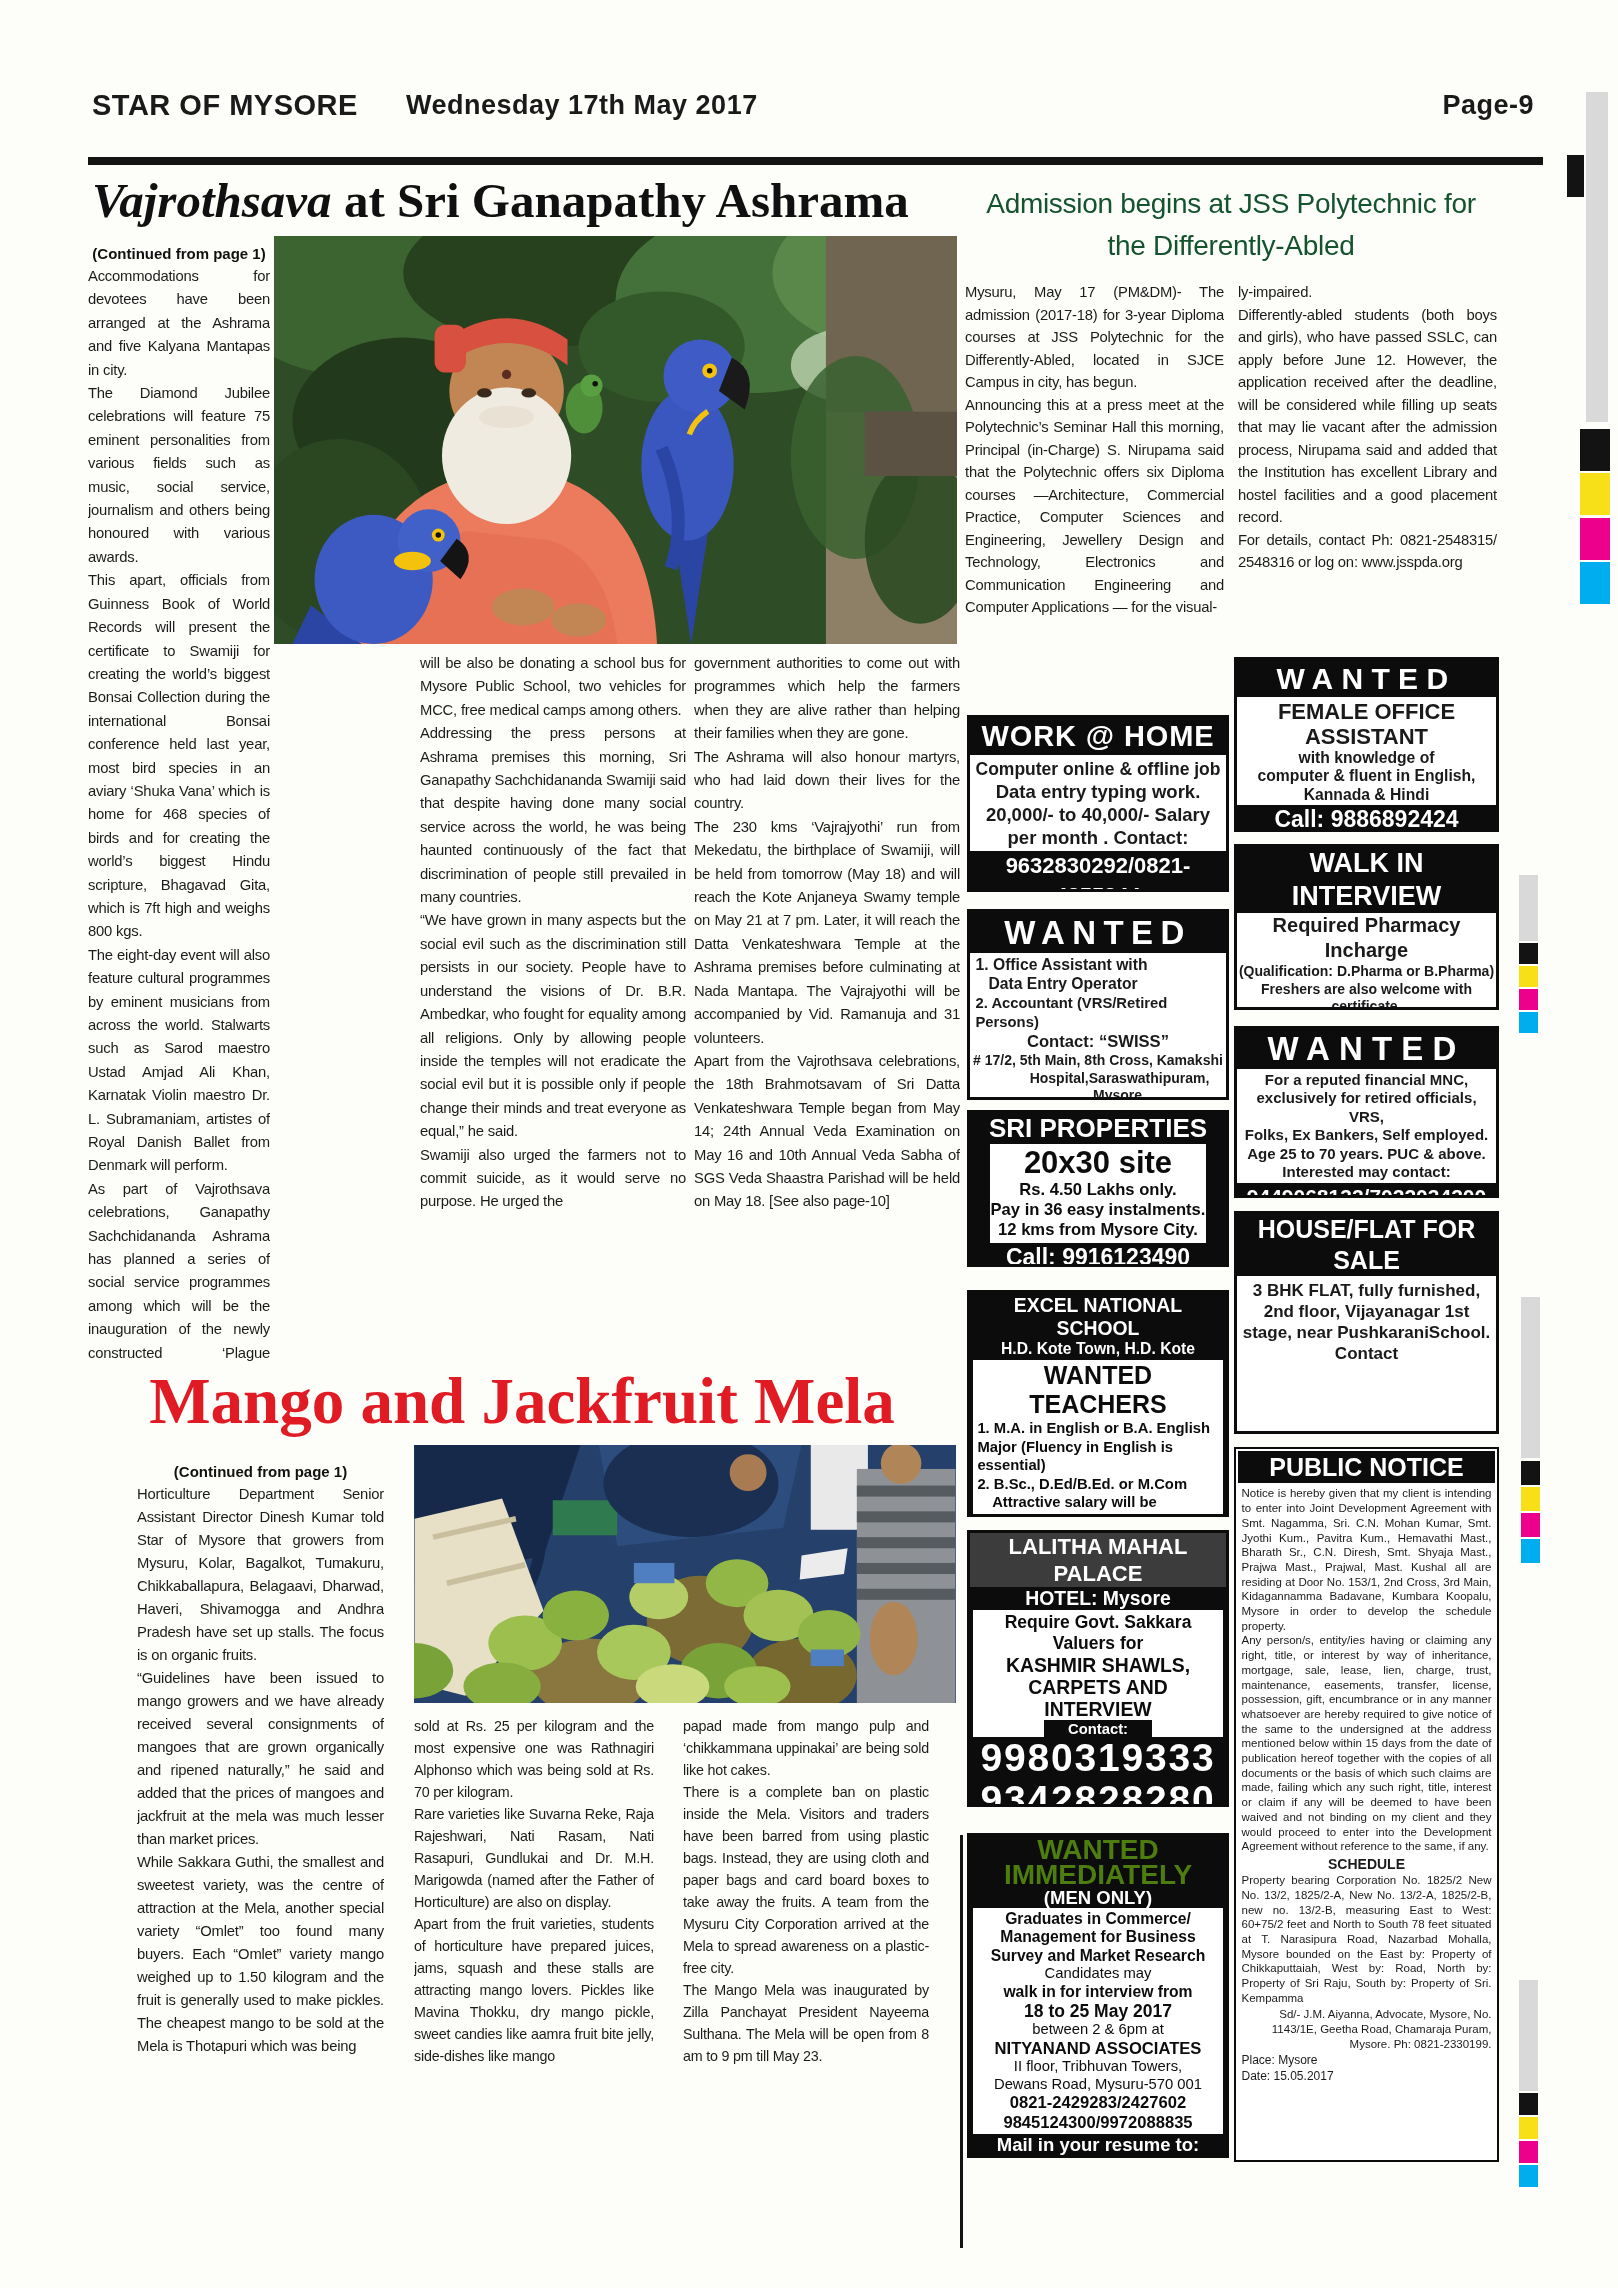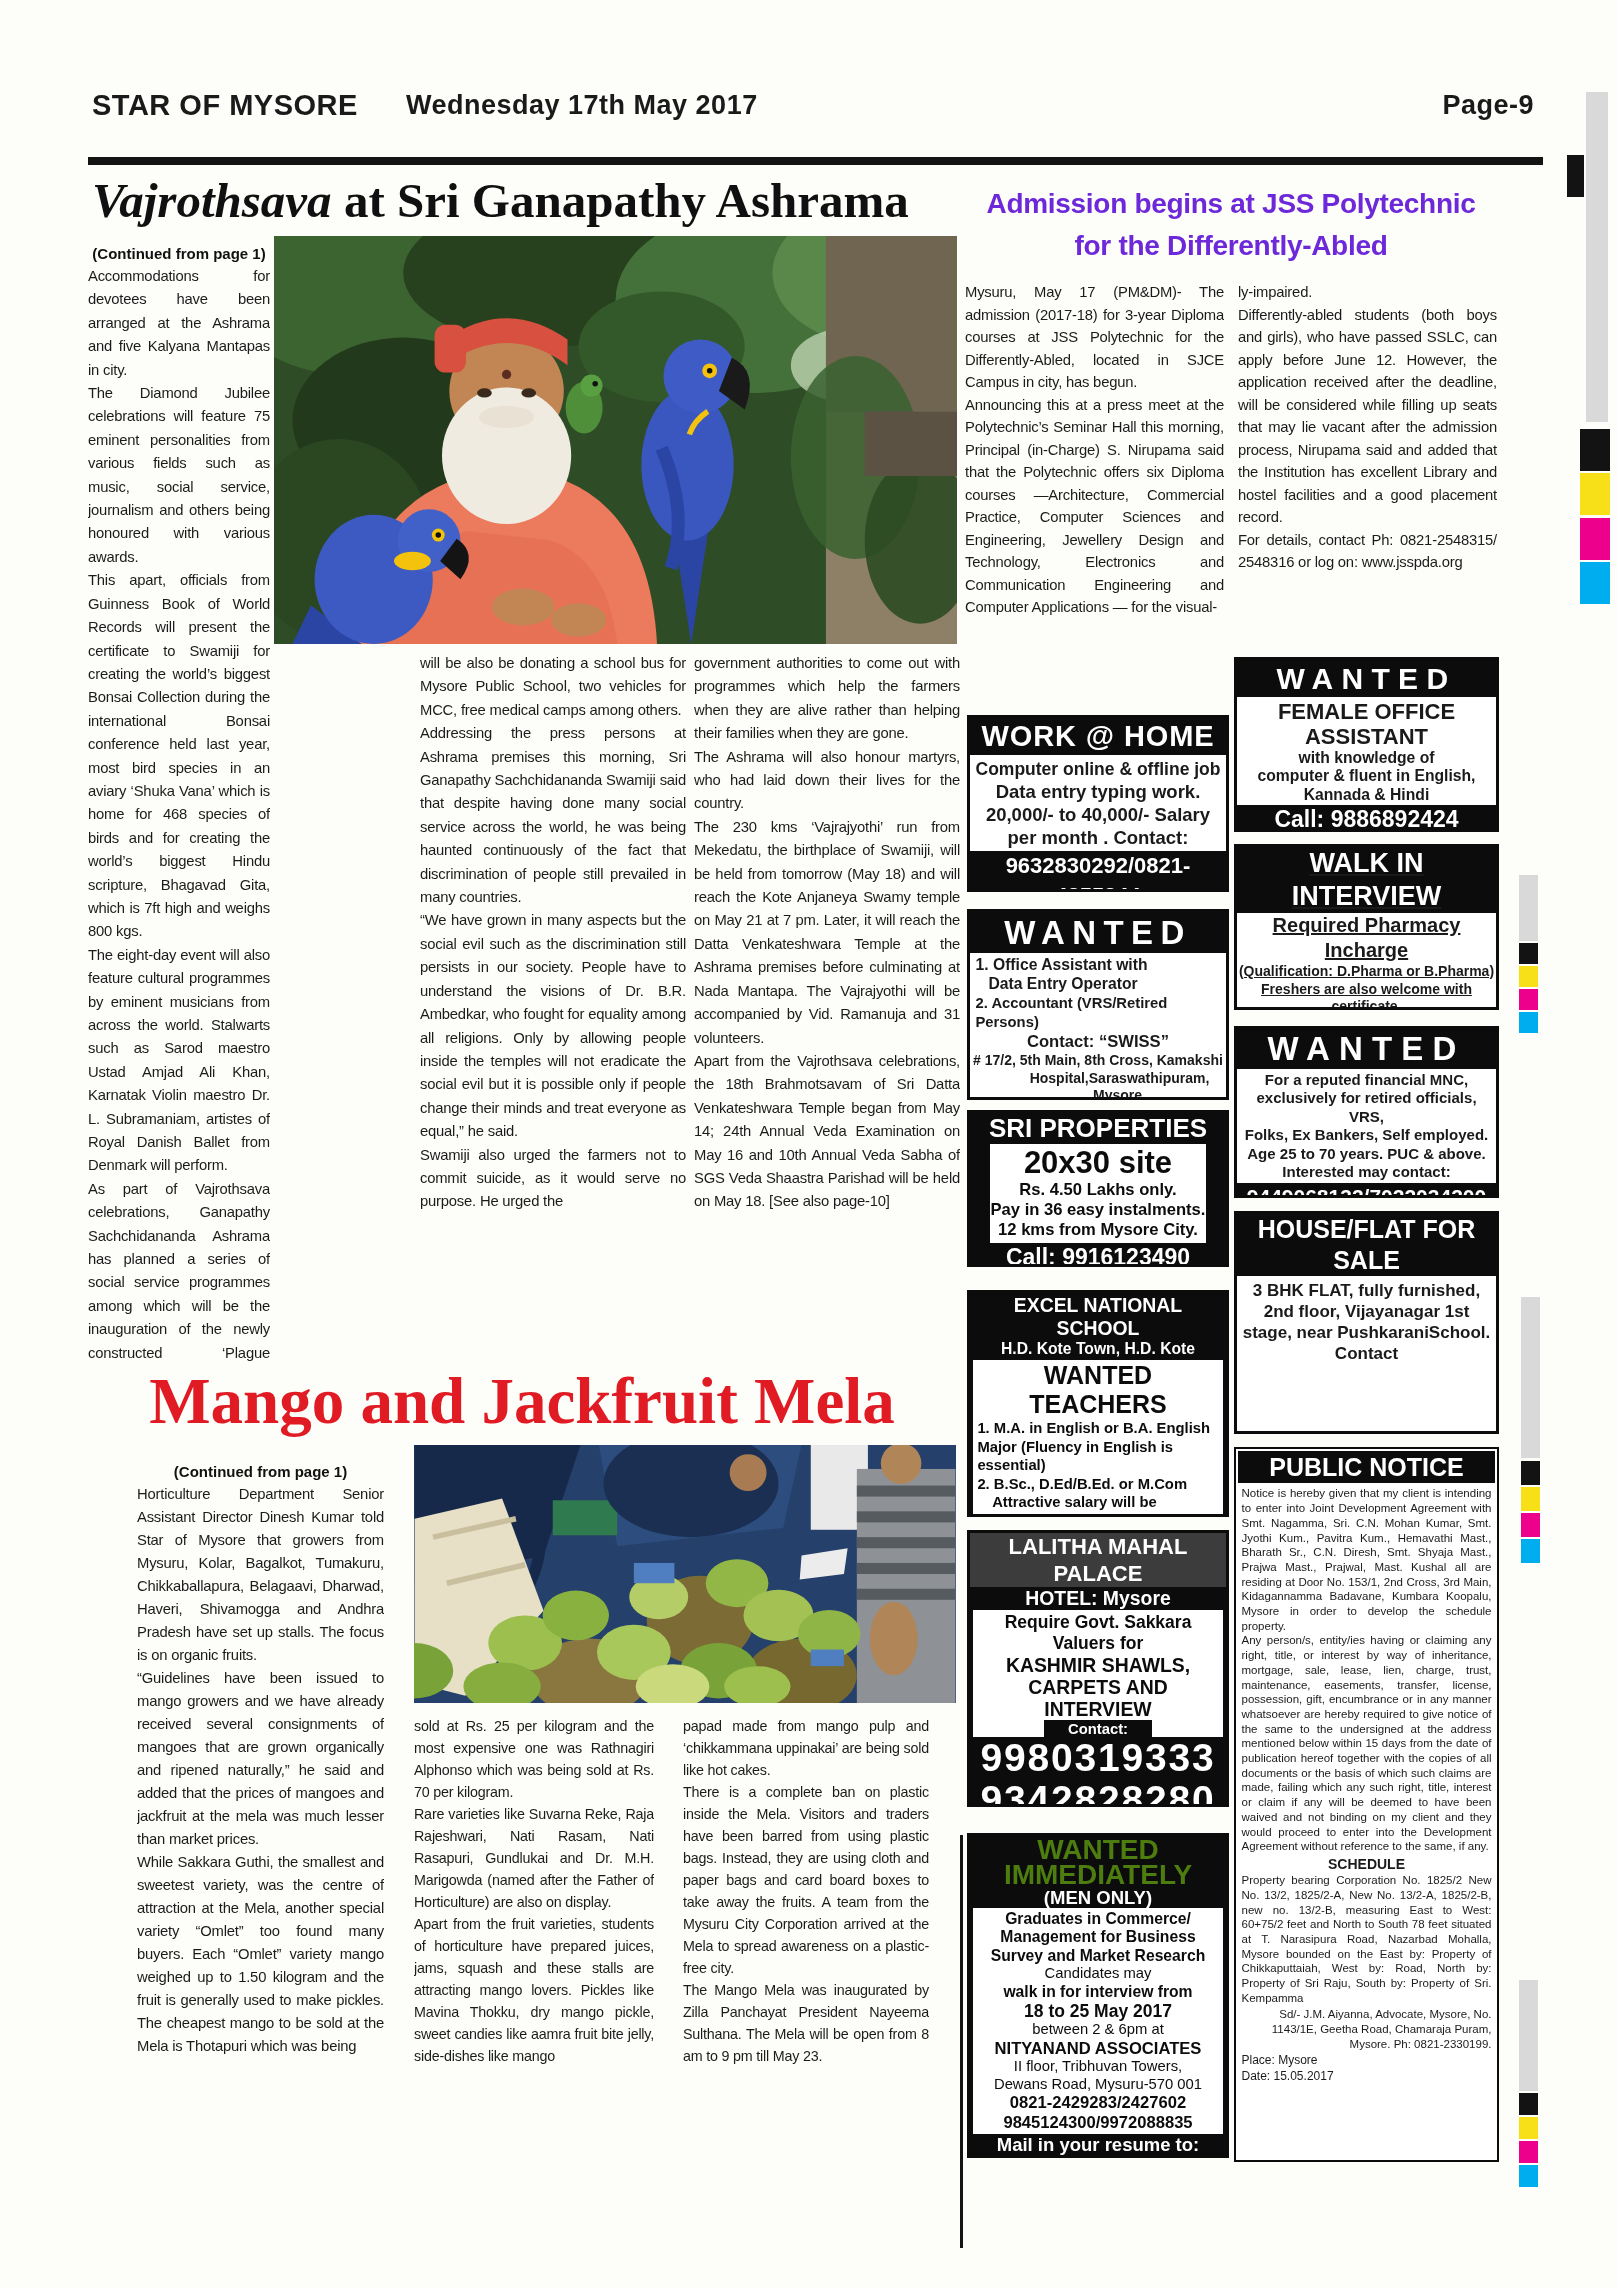--- a/index.html
+++ b/index.html
@@ -14,21 +14,21 @@
   .contd{font-weight:bold;text-align:center;font-size:15px;line-height:23px;color:#111;}
   .coltext{text-align:justify;white-space:pre-line;font-size:14.8px;line-height:23.4px;
            letter-spacing:-0.2px;color:#1b1b1b;}
   .coltext.sm{font-size:14.3px;line-height:22px;}
   
   .headline1{position:absolute;left:92px;top:172px;width:868px;white-space:nowrap;
              font-family:"Liberation Serif",serif;font-size:49px;color:#101010;}
   .headline1 .it{font-style:italic;font-weight:600;}
   .headline1 .bd{font-weight:bold;margin-top:20px;}
   .jss-title{position:absolute;left:965px;top:183px;width:532px;text-align:center;
-             font-weight:bold;font-size:28px;line-height:1.5;color:#6d28d9;letter-spacing:-0.3px;}
+             font-weight:normal;font-size:28px;line-height:1.5;color:#14532d;letter-spacing:-0.3px;}
   .mango-title{position:absolute;left:88px;top:1364px;width:868px;text-align:center;
                font-family:"Liberation Serif",serif;font-weight:bold;font-size:65px;color:#e01b24;}
   
   .photo{position:absolute;overflow:hidden;background:#2f4f27;}
   .photo svg{display:block;}
   
   .ad{position:absolute;box-sizing:border-box;border:3.7px solid #0c0c0c;background:#fff;overflow:hidden;}
   .ad--dark{background:#0c0c0c;color:#fff;}
   .adbar{background:#0c0c0c;color:#fff;text-align:center;font-weight:bold;}
   .adbox{background:#fff;color:#0c0c0c;}
@@ -220,21 +220,21 @@
   <div class="ad" style="left:1234px;top:657px;width:265px;height:175px;">
     <div class="adbar" style="font-size:30px;letter-spacing:8.3px;line-height:37px;">WANTED</div>
     <div class="ctr b" style="font-size:22px;line-height:25px;padding-top:1.8px;">FEMALE OFFICE</div>
     <div class="ctr b" style="font-size:22px;line-height:25px;">ASSISTANT</div>
     <div class="ctr b" style="font-size:15.7px;line-height:18.5px;">with knowledge of</div>
     <div class="ctr b" style="font-size:15.7px;line-height:18.5px;">computer &amp; fluent in English,</div>
     <div class="ctr b" style="font-size:15.7px;line-height:18.5px;">Kannada &amp; Hindi</div>
     <div class="adbar" style="font-size:23px;line-height:29px;margin-top:0.9px;">Call: 9886892424</div>
   </div>
 
-  <div class="ad" style="left:1234px;top:844px;width:265px;height:166px;text-decoration:underline;">
+  <div class="ad" style="left:1234px;top:844px;width:265px;height:166px;">
     <div class="adbar" style="font-size:27px;line-height:33px;">WALK IN INTERVIEW</div>
     <div class="ctr b" style="font-size:20px;line-height:25px;">Required Pharmacy Incharge</div>
     <div class="ctr b" style="font-size:14px;line-height:17.5px;">(Qualification: D.Pharma or B.Pharma)</div>
     <div class="ctr b" style="font-size:14px;line-height:17.5px;">Freshers are also welcome with certificate.</div>
 
   </div>
 
   <div class="ad" style="left:1234px;top:1026px;width:265px;height:172px;">
     <div class="adbar" style="font-size:33px;letter-spacing:9.2px;line-height:40px;">WANTED</div>
     <div class="ctr b" style="font-size:15px;line-height:18.5px;padding-top:1.8px;">For a reputed financial MNC,</div>

